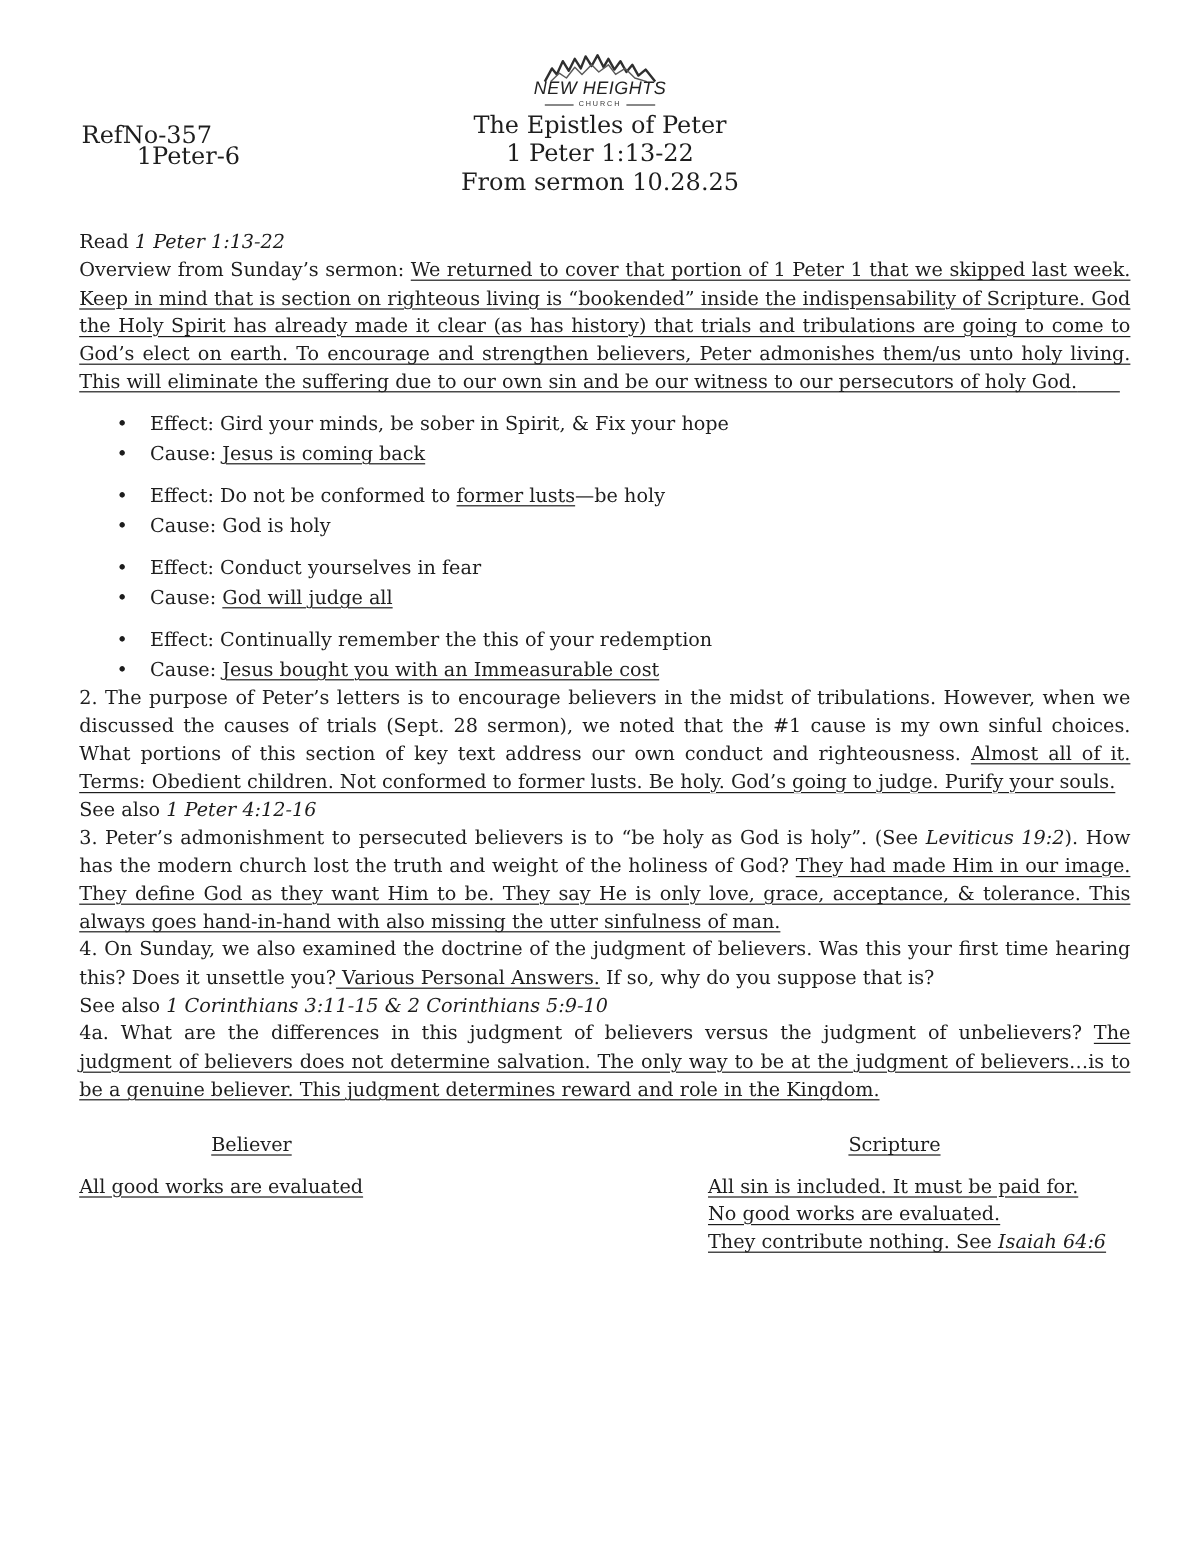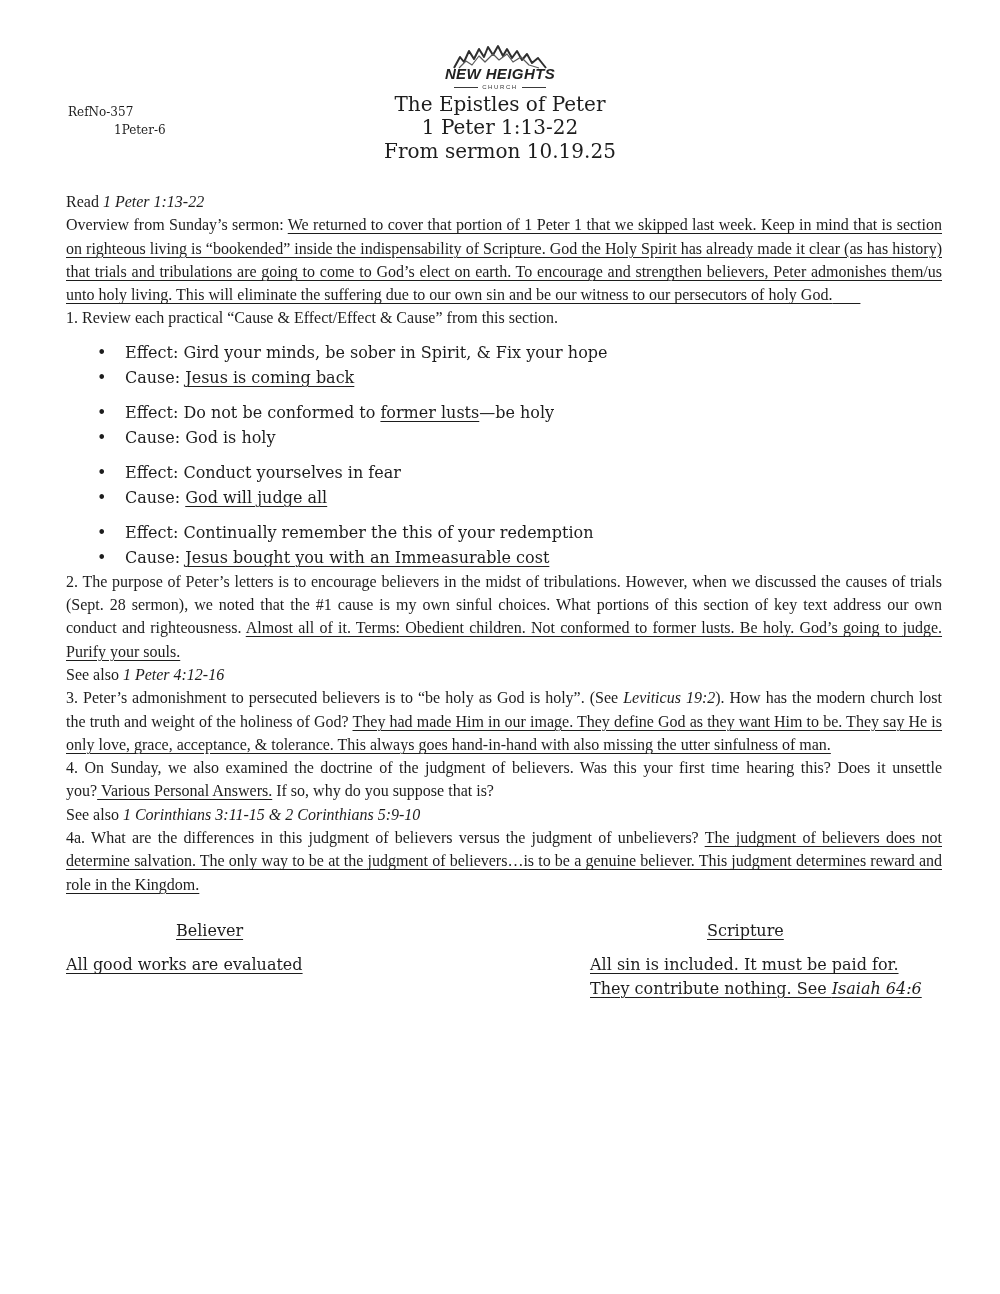--- a/index.html
+++ b/index.html
@@ -17,21 +17,21 @@
   
   .logo {
     position: absolute;
     top: 42px; left: 0; right: 0;
     text-align: center;
     line-height: 1;
   }
   .logo svg { display: block; margin: 0 auto -4px auto; }
   .logo-title {
     font-family: "Liberation Sans", sans-serif;
-    font-weight: 700;
+    font-weight: 400;
     font-style: italic;
     font-size: 15px;
     letter-spacing: 0.4px;
     color: #222;
   }
   .logo-sub-row {
     display: flex;
     align-items: center;
     justify-content: center;
     gap: 4px;
@@ -40,39 +40,39 @@
   .logo-sub-row .rule { width: 24px; height: 1px; background: #3a3a3a; }
   .logo-sub {
     font-family: "Liberation Sans", sans-serif;
     font-size: 6px;
     letter-spacing: 1.6px;
     color: #333;
   }
   .refblock {
     position: absolute;
     top: 103px; left: 68px;
-    font-size: 12px;
+    font-size: 20px;
     line-height: 18px;
   }
   .refblock .ref2 { padding-left: 8px; margin-left: 38px; }
   .doc-title {
     position: absolute;
     top: 93px; left: 0; right: 0;
     text-align: center;
     font-size: 20px;
     line-height: 23.3px;
   }
   
   .content {
     position: absolute;
     top: 190px; left: 66px;
     width: 876px;
     line-height: 23.3px;
   }
-  .content p { margin: 0; font-family: Liberation Serif, serif; }
+  .content p { margin: 0; }
   .para { text-align: justify; }
   .u { text-decoration: underline; text-decoration-thickness: 1.4px; text-underline-offset: 3px; }
   .i { font-style: italic; }
   .q1-heading { margin-top: 23px; }
   .bullets { margin-top: 10px; }
   .bullet {
     position: relative;
     padding-left: 59px;
     line-height: 25px;
   }
@@ -116,30 +116,29 @@
   </div>
 
   <div class="refblock">
     <div>RefNo-357</div>
     <div class="ref2">1Peter-6</div>
   </div>
 
   <div class="doc-title">
     <div>The Epistles of Peter</div>
     <div>1 Peter 1:13-22</div>
-    <div>From sermon 10.19.25</div>
+    <div>From sermon 10.28.25</div>
   </div>
 
   <main class="content">
 
     <p><span>Read </span><span class="i">1 Peter 1:13-22</span></p>
 
     <p class="para"><span>Overview from Sunday’s sermon: </span><span class="u">We returned to cover that portion of 1 Peter 1 that we skipped last week. Keep in mind that is section on righteous living is “bookended” inside the indispensability of Scripture. God the Holy Spirit has already made it clear (as has history) that trials and tribulations are going to come to God’s elect on earth. To encourage and strengthen believers, Peter admonishes them/us unto holy living. This will eliminate the suffering due to our own sin and be our witness to our persecutors of holy God.</span><span class="u">&nbsp;&nbsp;&nbsp;&nbsp;&nbsp;&nbsp;&nbsp;</span></p>
 
-    <p class="q1-heading">1. Review each practical “Cause &amp; Effect/Effect &amp; Cause” from this section.</p>
 
     <div class="bullets">
       <div class="bullet group-start"><span>Effect: Gird your minds, be sober in Spirit, &amp; Fix your hope</span></div>
       <div class="bullet"><span>Cause: </span><span class="u">Jesus is coming back</span></div>
       <div class="bullet group-start"><span>Effect: Do not be conformed to </span><span class="u">former lusts</span><span>—be holy</span></div>
       <div class="bullet"><span>Cause: God is holy</span></div>
       <div class="bullet group-start"><span>Effect: Conduct yourselves in fear</span></div>
       <div class="bullet"><span>Cause: </span><span class="u">God will judge all</span></div>
       <div class="bullet group-start"><span>Effect: Continually remember the this of your redemption</span></div>
       <div class="bullet"><span>Cause: </span><span class="u">Jesus bought you with an Immeasurable cost</span></div>
@@ -156,18 +155,19 @@
     <p class="para q4a"><span>4a. What are the differences in this judgment of believers versus the judgment of unbelievers? </span><span class="u">The judgment of believers does not determine salvation. The only way to be at the judgment of believers…is to be a genuine believer. This judgment determines reward and role in the Kingdom.</span></p>
 
     <div class="compare">
       <div class="col left">
         <div class="col-head-row"><span class="u">Believer</span></div>
         <div class="col-line"><span class="u">All good works are evaluated</span></div>
       </div>
       <div class="col right">
         <div class="col-head-row"><span class="u">Scripture</span></div>
         <div class="col-line"><span class="u">All sin is included. It must be paid for.</span></div>
+        <div class="col-line"><span class="u">No good works are evaluated.</span></div>
         <div class="col-line"><span class="u">They contribute nothing. See </span><span class="u i">Isaiah 64:6</span></div>
       </div>
     </div>
 
   </main>
 </div>
 
 </body></html>

